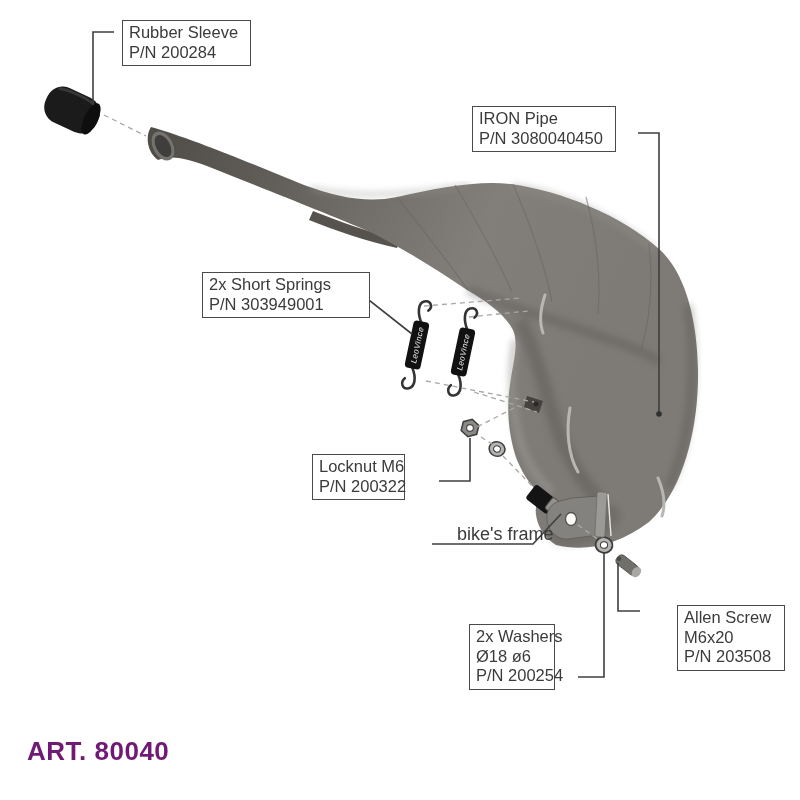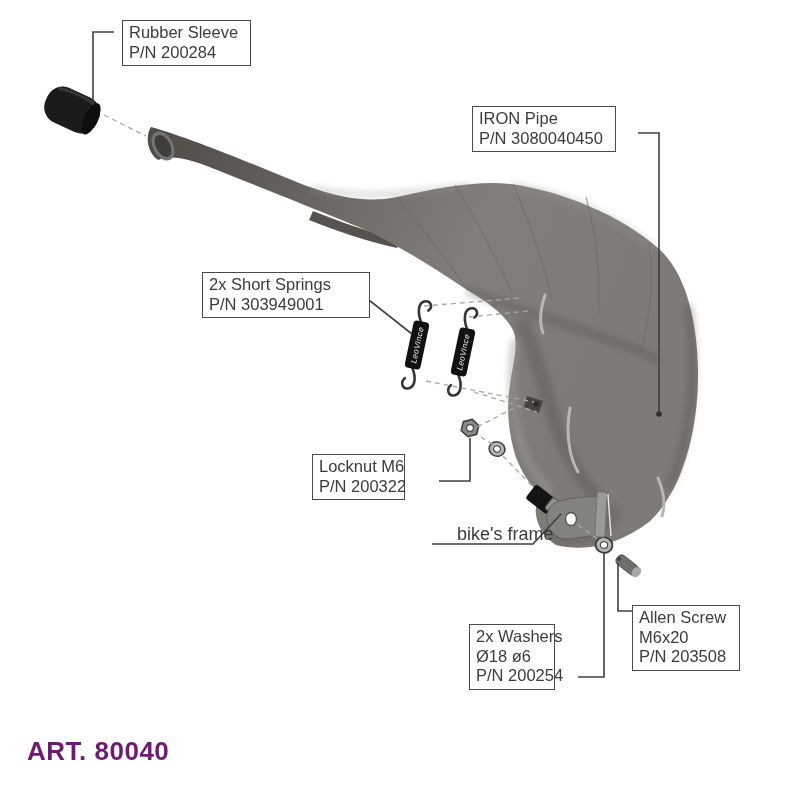--- a/index.html
+++ b/index.html
@@ -173,21 +173,21 @@
 
   <div class="callout" style="left:312px;top:454px;width:93px;">
     <div>Locknut M6</div>
     <div>P/N 200322</div>
   </div>
 
   <div class="plain-label" style="left:432px;top:524px;margin-left:25px;">
     <span>bike's frame</span>
   </div>
 
-  <div class="callout" style="left:632px;top:605px;width:108px;">
+  <div class="callout" style="left:677px;top:605px;width:108px;">
     <div>Allen Screw</div>
     <div>M6x20</div>
     <div>P/N 203508</div>
   </div>
 
   <div class="callout" style="left:469px;top:624px;width:86px;">
     <div>2x Washers</div>
     <div>Ø18 ø6</div>
     <div>P/N 200254</div>
   </div>

